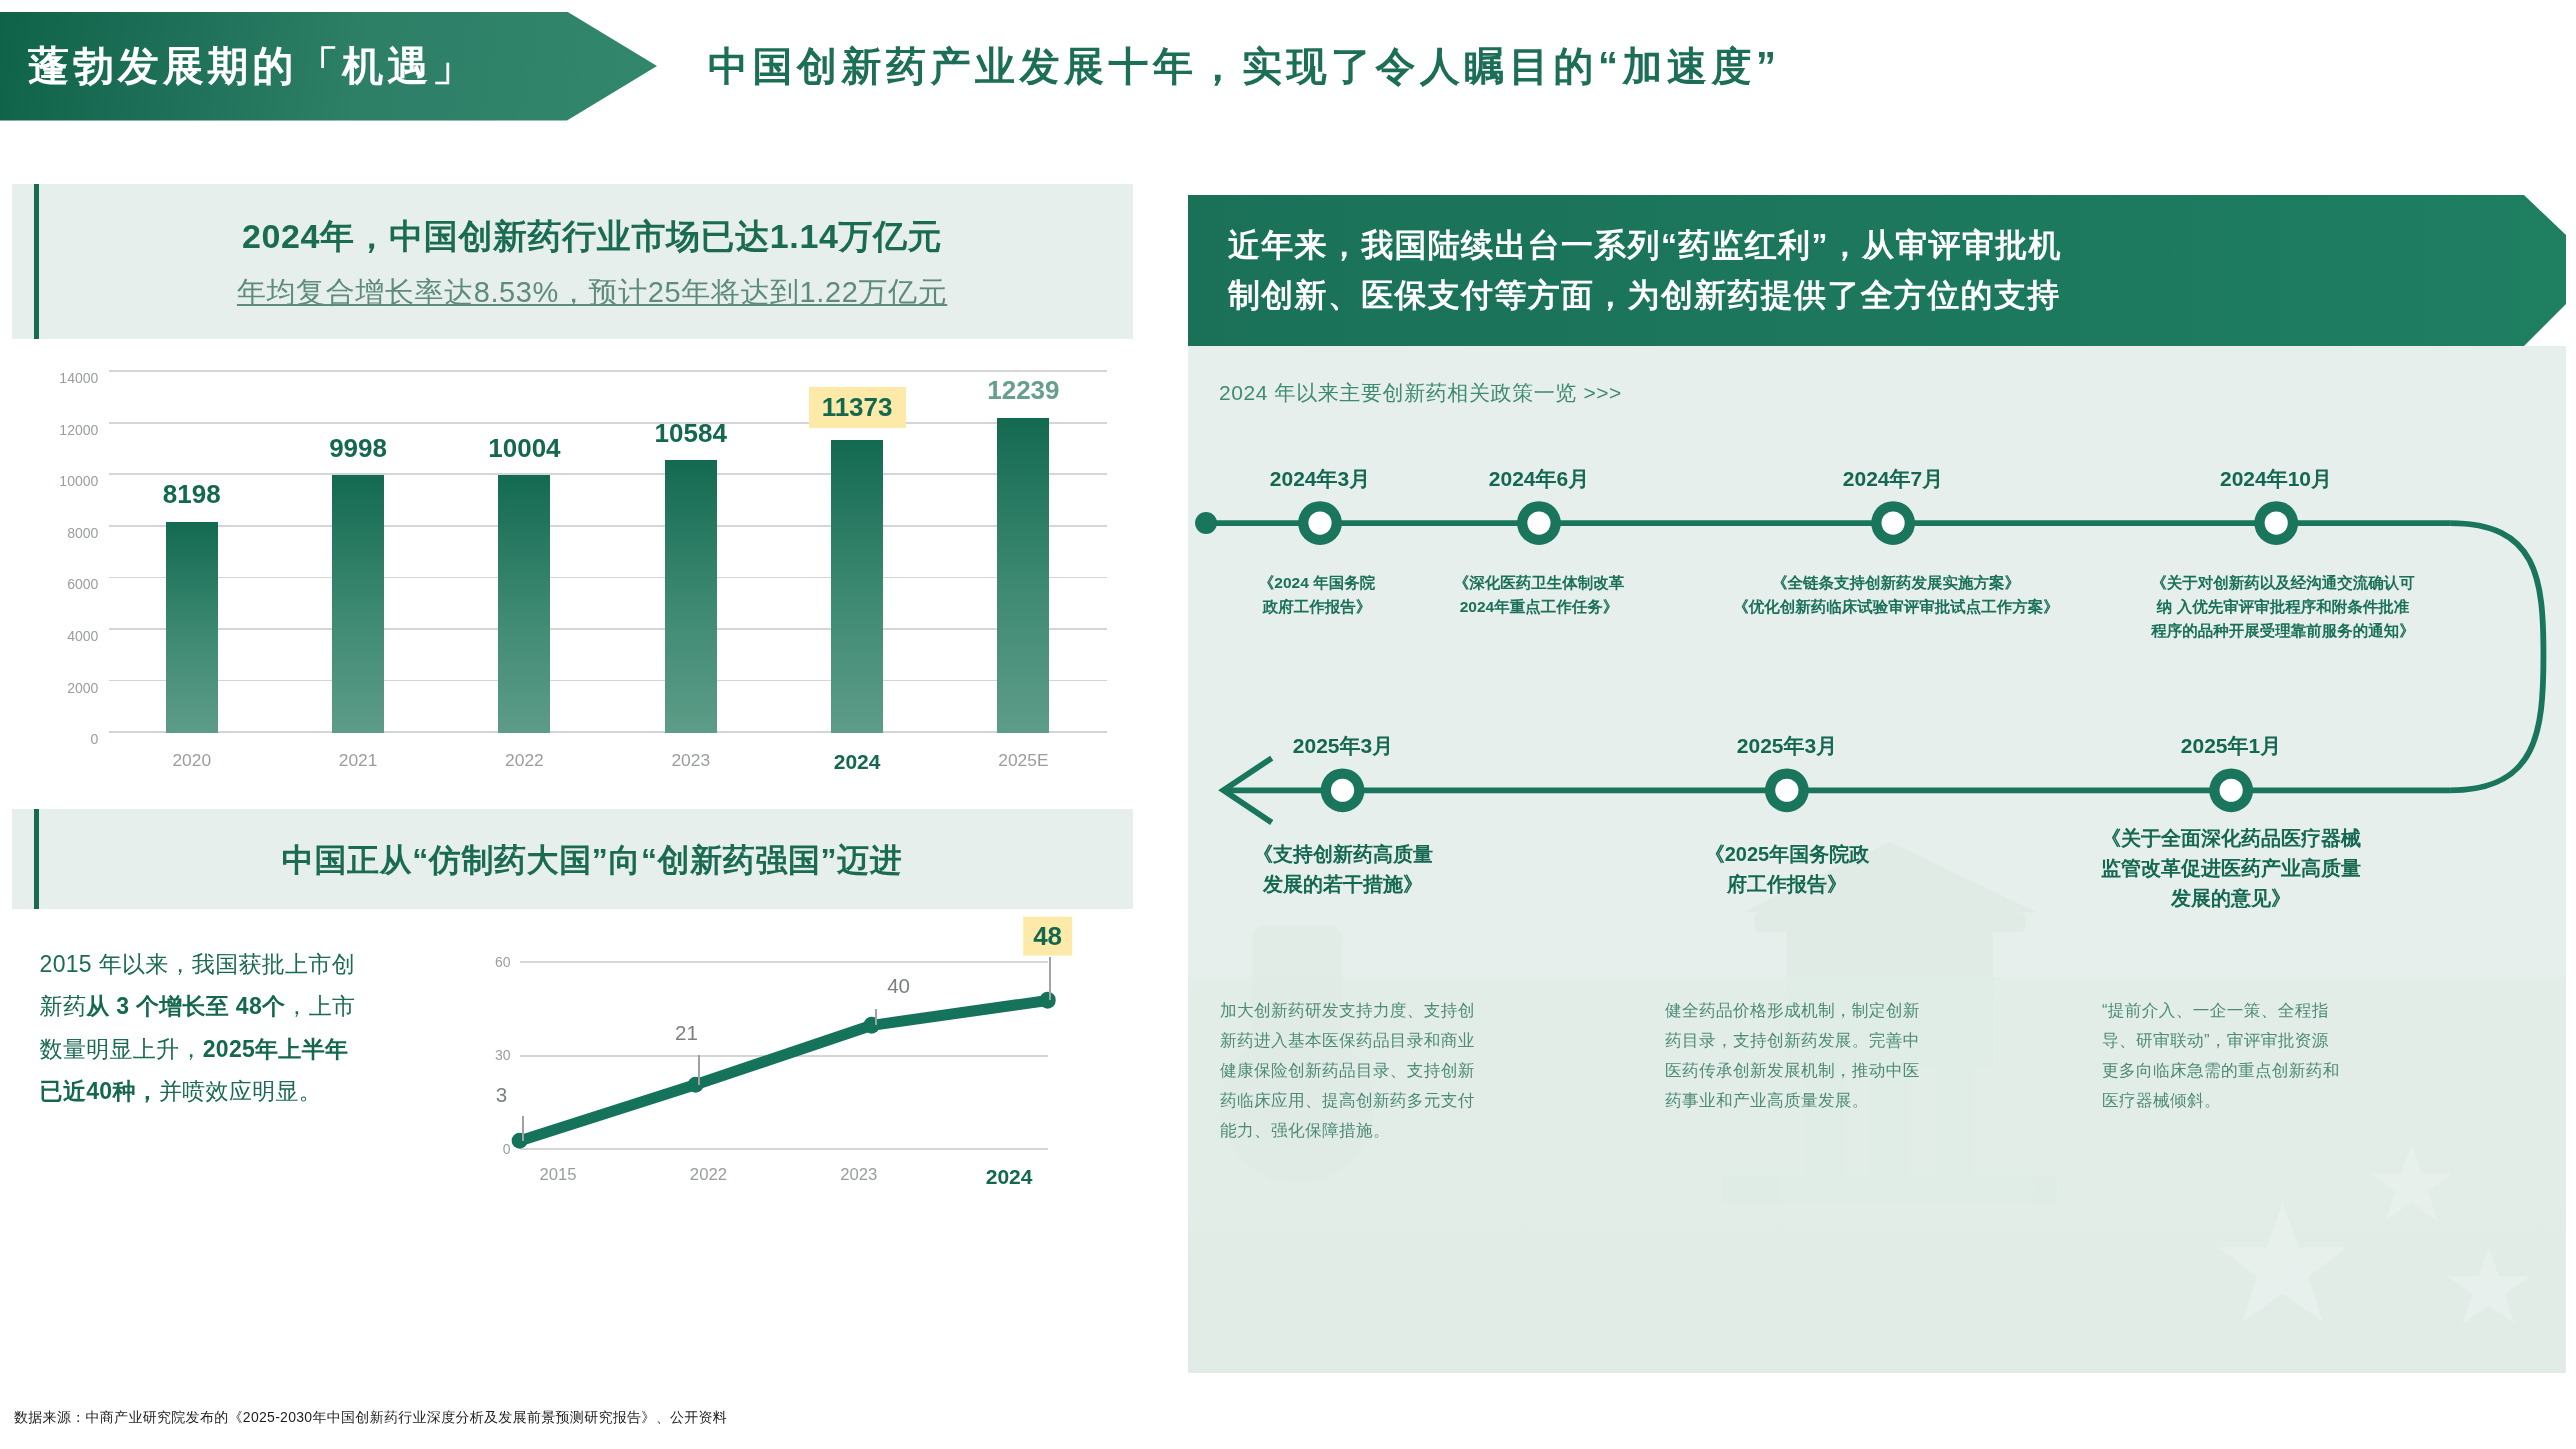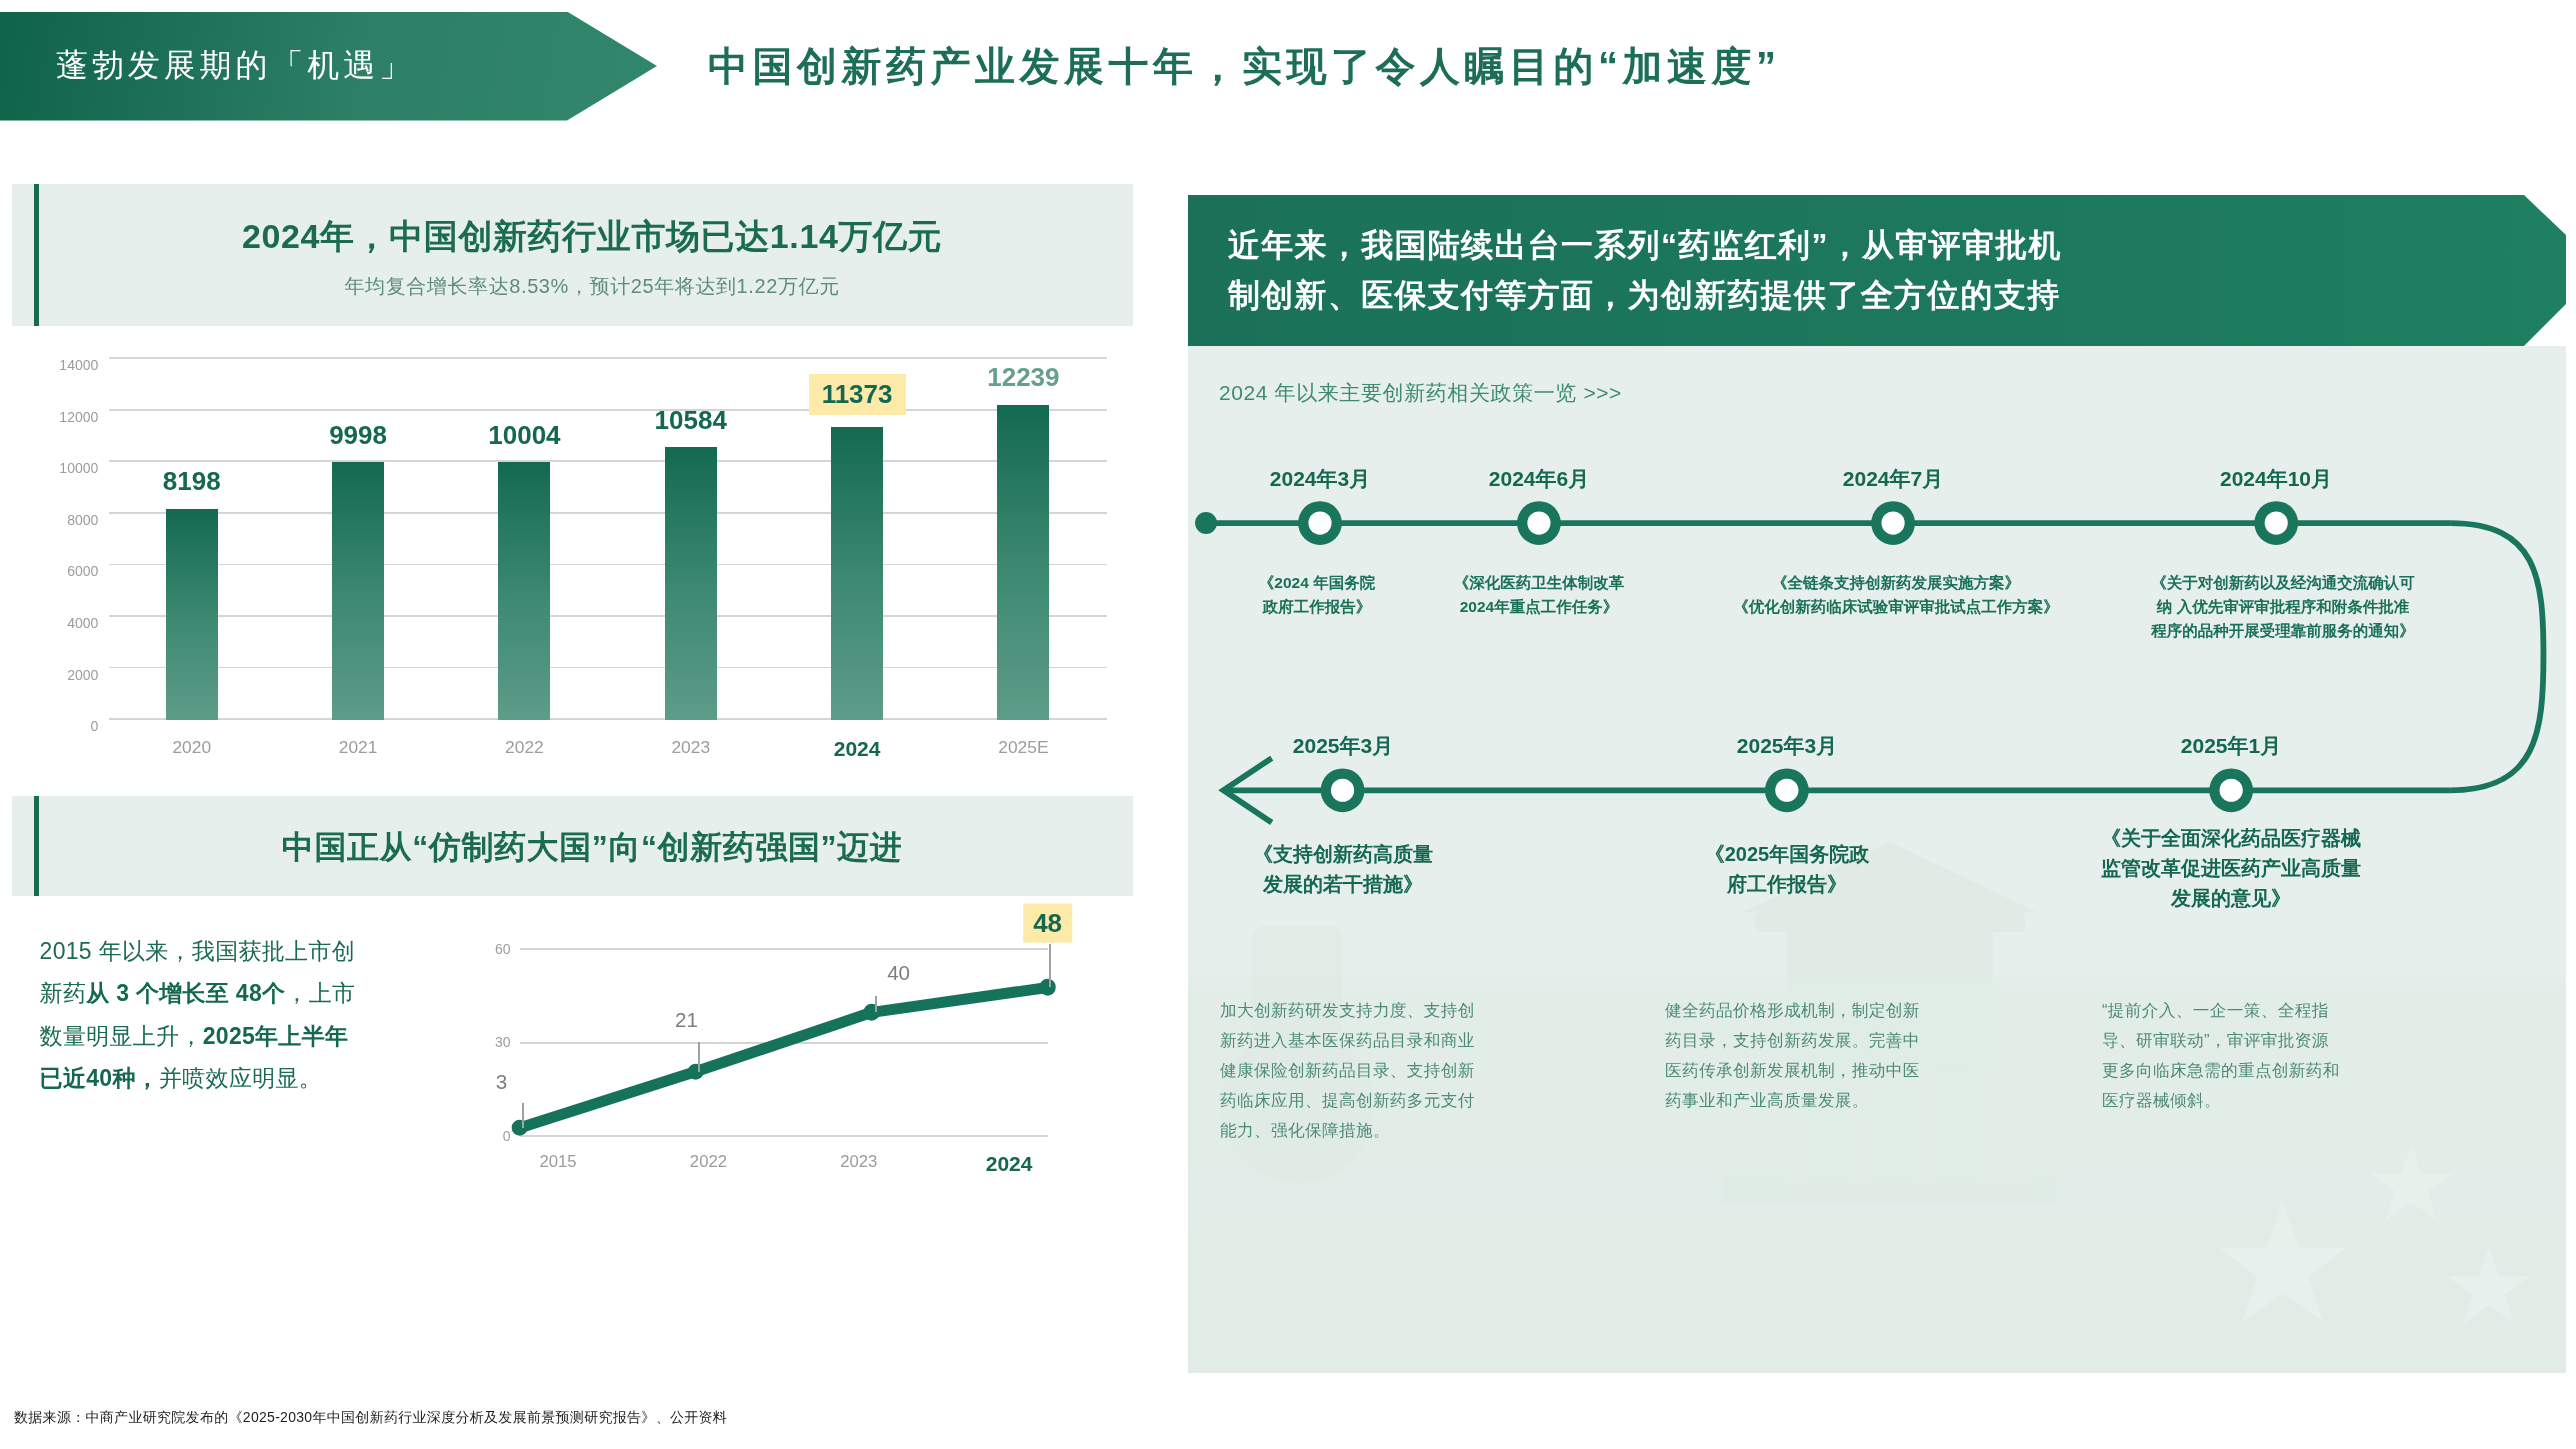--- a/index.html
+++ b/index.html
@@ -14,42 +14,42 @@
 
   
   .header { position:absolute; left:0; top:0; width:2576px; height:132px; }
   .hdr-tag {
     position:absolute; left:0; top:11.6px; width:657px; height:109px;
     background:linear-gradient(100deg,#0f6349 0%,#2d7f66 55%,#31876c 100%);
     clip-path: polygon(0 0, 567px 0, 657px 50%, 567px 100%, 0 100%);
     display:flex; align-items:center;
   }
   .hdr-tag-text {
-    color:#ffffff; font-size:32px; font-weight:normal; letter-spacing:3.9px;
-    margin-left:56px; white-space:nowrap;
+    color:#ffffff; font-size:41px; font-weight:bold; letter-spacing:3.9px;
+    margin-left:28px; white-space:nowrap;
   }
   .hdr-title {
     position:absolute; left:708px; top:11.6px; height:109px;
     display:flex; align-items:center;
     color:#1c6e57; font-size:40px; font-weight:bold; letter-spacing:4.5px;
     white-space:nowrap;
   }
 
   
   .left-col { position:absolute; left:11.6px; top:184px; width:1121px; }
 
   .card-lite {
     background:#e6efeb; position:relative; padding:30px 0 26px 40px;text-align:center;
   }
   .card-lite:before {
     content:""; position:absolute; left:22px; top:0; bottom:0; width:5.8px; background:#186b51;
   }
   .card-title { color:#1a6b52; font-size:34px; font-weight:bold; letter-spacing:0.6px; white-space:nowrap; }
   .card-title.small { font-size:32px; }
-  .card-sub { color:#5e8c7c; font-size:20px; margin-top:13px; letter-spacing:0.6px; white-space:nowrap; }
+  .card-sub { color:#5e8c7c; font-size:29px; margin-top:13px; letter-spacing:0.6px; white-space:nowrap;text-decoration:underline; }
 
   
   .barchart-wrap { position:relative; width:1121px; height:438px; margin-top:14px; background:#ffffff; }
   .bc-plot { position:absolute; left:97px; top:19.3px; right:26px; bottom:58px; }
   .bc-grid { position:absolute; left:0; right:0; height:1.9px; background:#d3d5d6; }
   .bc-ylab { position:absolute; right:calc(100% + 10.3px); font-size:14px; color:#9a9d9f; transform:translateY(-50%); white-space:nowrap; }
   .bc-bars { position:absolute; left:0; right:0; top:0; bottom:0; display:flex; align-items:flex-end; justify-content:space-around; }
   .bc-col { width:14.2%; height:100%; position:relative; display:flex; flex-direction:column; justify-content:flex-end; align-items:center; }
   .bc-bar { width:52px; background:linear-gradient(180deg,#136a50 0%,#3f8a73 55%,#5d9c88 100%); }
   .bc-val { position:absolute; font-size:26px; font-weight:bold; color:#14684f; white-space:nowrap; }

